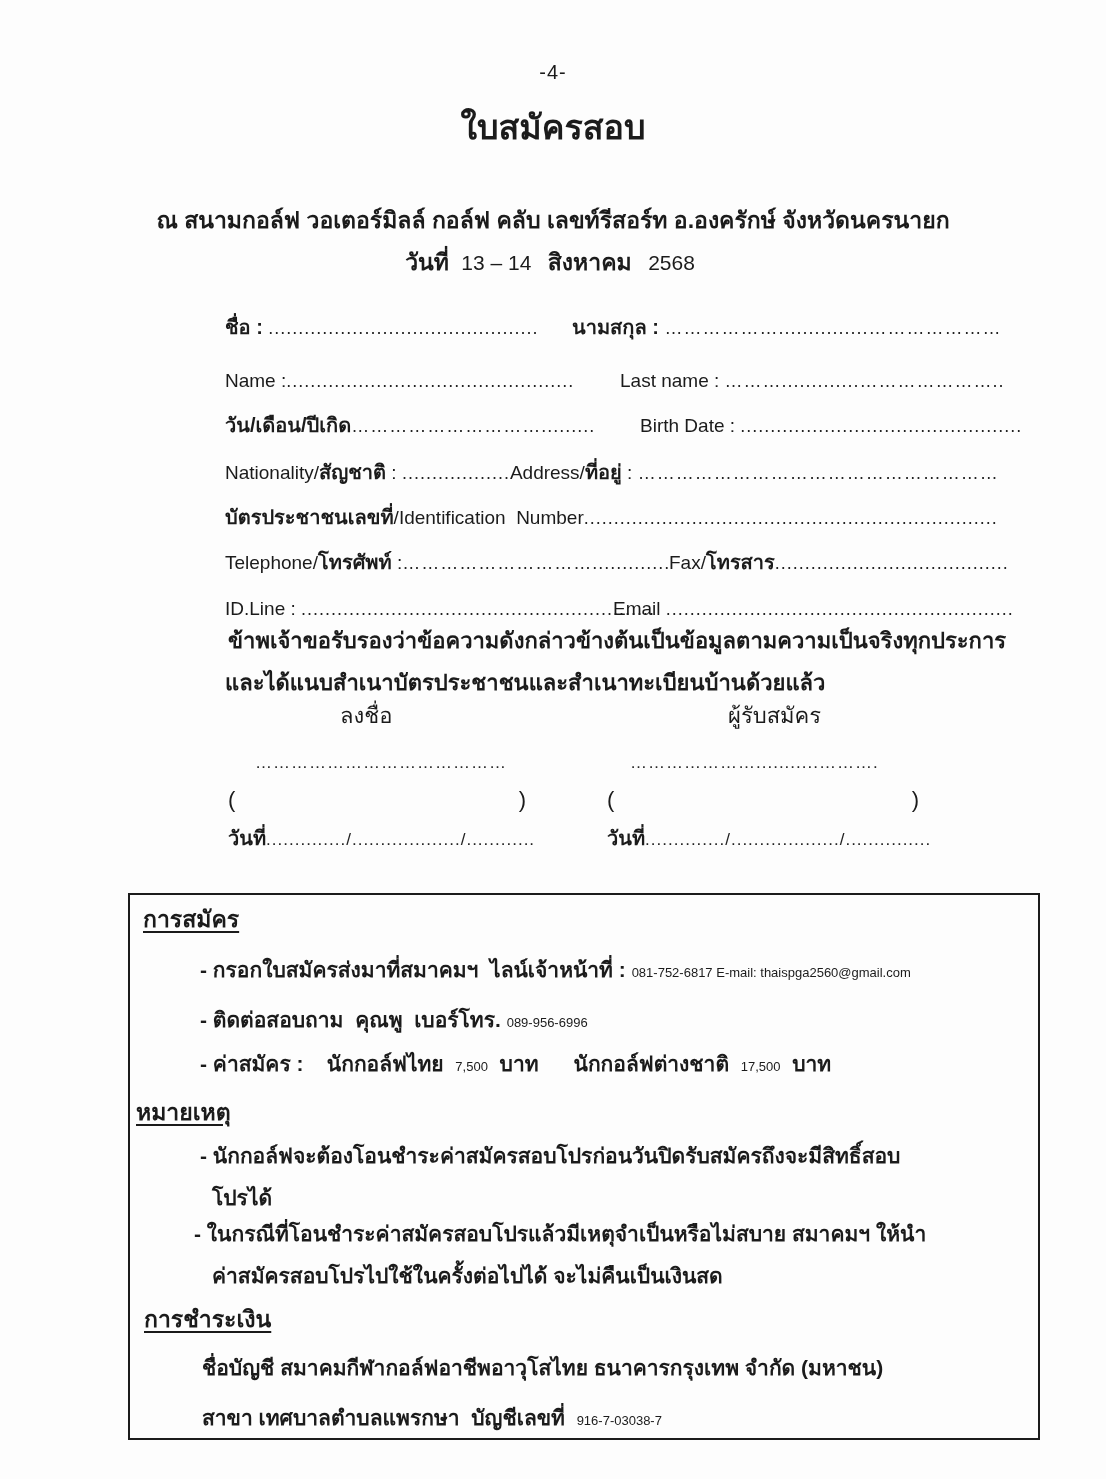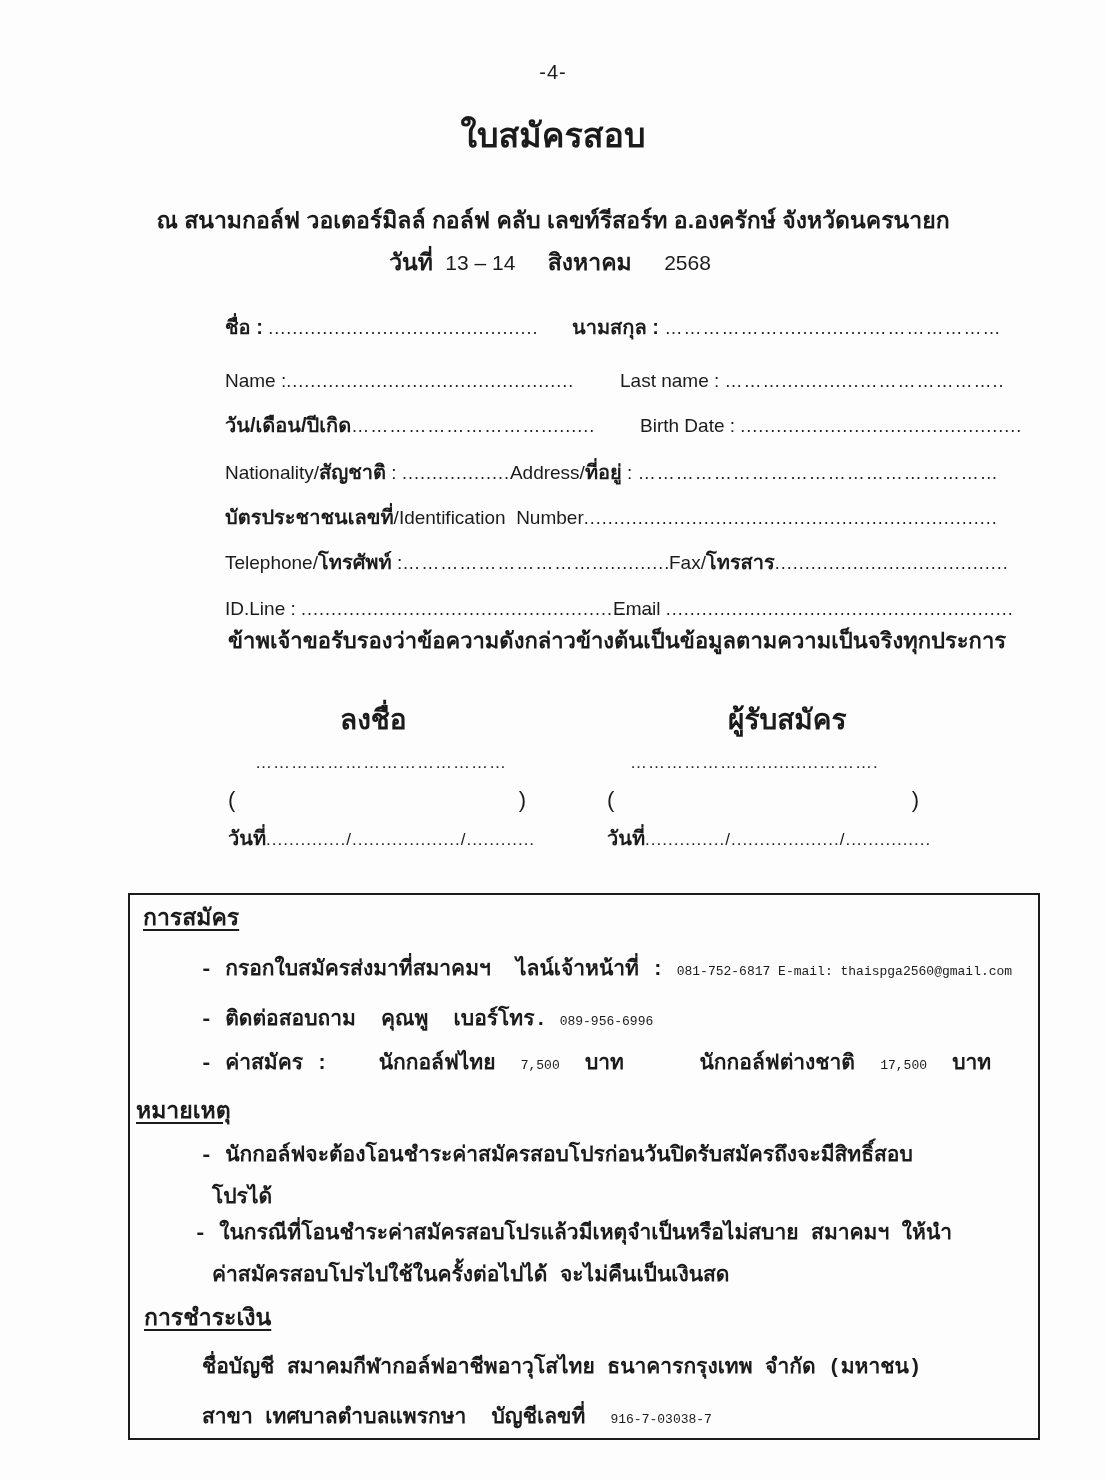--- a/index.html
+++ b/index.html
@@ -7,37 +7,37 @@
     position:relative;width:1106px;height:1479px;margin:0 auto;
     background:#fdfdfd;color:#1b1b1b;overflow:hidden;
     font-family:"Liberation Sans","DejaVu Sans",sans-serif;
   }
   .abs{position:absolute;white-space:nowrap;line-height:1.25;}
   .center{left:0;right:0;text-align:center;}
   .pre{white-space:pre;}
   .bth{font-weight:700;text-align:right;}            
   .reg{font-weight:400;}
   .pagenum{font-size:20px;letter-spacing:1px;}
-  .title{font-size:34px;font-weight:700;margin-top:8px;}
+  .title{font-size:34px;font-weight:700;}
   .sub{font-size:23px;font-weight:700;}
   .dateline .num{font-weight:500;font-size:21px;margin:0 6px;}
-  .dateline .mon{font-weight:700;margin:0 20px;}
+  .dateline .mon{font-weight:700;margin:0 4px;}
   .frow{left:225px;font-size:20px;}
   .frow .cell{position:absolute;top:0;white-space:nowrap;margin-top:8px;}
   .en{font-weight:400;font-size:19px;}
   .dots{font-weight:400;font-size:18px;letter-spacing:1px;color:#222;}
   .decl{left:225px;font-size:22px;font-weight:700;}
-  .sig-label{font-size:28px;font-weight:700;}
+  .sig-label{font-size:22px;font-weight:400;}
   .sigdots{font-size:17px;letter-spacing:1px;color:#252525;}
   .paren{display:flex;justify-content:space-between;font-size:22px;font-weight:400;}
   .sigdate{font-size:20px;}
   .sigdate .dots{font-size:17px;}
   .infobox{
     position:absolute;left:128px;top:893px;width:908px;height:543px;
-    border:2px solid #1c1c1c;background:#fdfdfd;font-family:Liberation Mono, monospace;
+    border:2px solid #1c1c1c;background:#fdfdfd;
   }
   .ibx{position:absolute;white-space:nowrap;font-size:21px;line-height:1.25;}
   .sec-h{font-size:23px;font-weight:700;text-decoration:underline;text-underline-offset:4px;text-decoration-thickness:2px;}
   .ibx .reg{font-size:13px;}
 </style>
 </head>
 <body>
 
 <div class="page">
 
@@ -78,20 +78,21 @@
     <span class="cell" style="left:0"><span class="en pre">Telephone/</span><span class="bth pre">โทรศัพท์</span><span class="en pre"> :</span><span class="dots pre">………………………….............</span></span>
     <span class="cell" style="left:444px"><span class="en pre">Fax/</span><span class="bth pre">โทรสาร</span><span class="dots pre">.......................................</span></span>
   </div>
 
   <div class="abs frow" style="top:588px">
     <span class="cell" style="left:0"><span class="en pre">ID.Line : </span><span class="dots pre">...........................................................</span></span>
     <span class="cell" style="left:388px"><span class="en pre">Email </span><span class="dots pre">..........................................................</span></span>
   </div>
 
   <div class="abs decl" style="top:627px;left:228px">ข้าพเจ้าขอรับรองว่าข้อความดังกล่าวข้างต้นเป็นข้อมูลตามความเป็นจริงทุกประการ</div>
+  <div class="abs decl" style="top:669px">และได้แนบสำเนาบัตรประชาชนและสำเนาทะเบียนบ้านด้วยแล้ว</div>
 
   <div class="abs sig-label" style="top:702px;left:340px">ลงชื่อ</div>
   <div class="abs sig-label" style="top:702px;left:728px">ผู้รับสมัคร</div>
 
   <div class="abs sigdots" style="top:752px;left:255px">……………………………………</div>
   <div class="abs sigdots" style="top:752px;left:630px">…………………...........……….</div>
 
   <div class="abs paren" style="top:786px;left:228px;width:298px">
     <span>(</span>
     <span>)</span>

